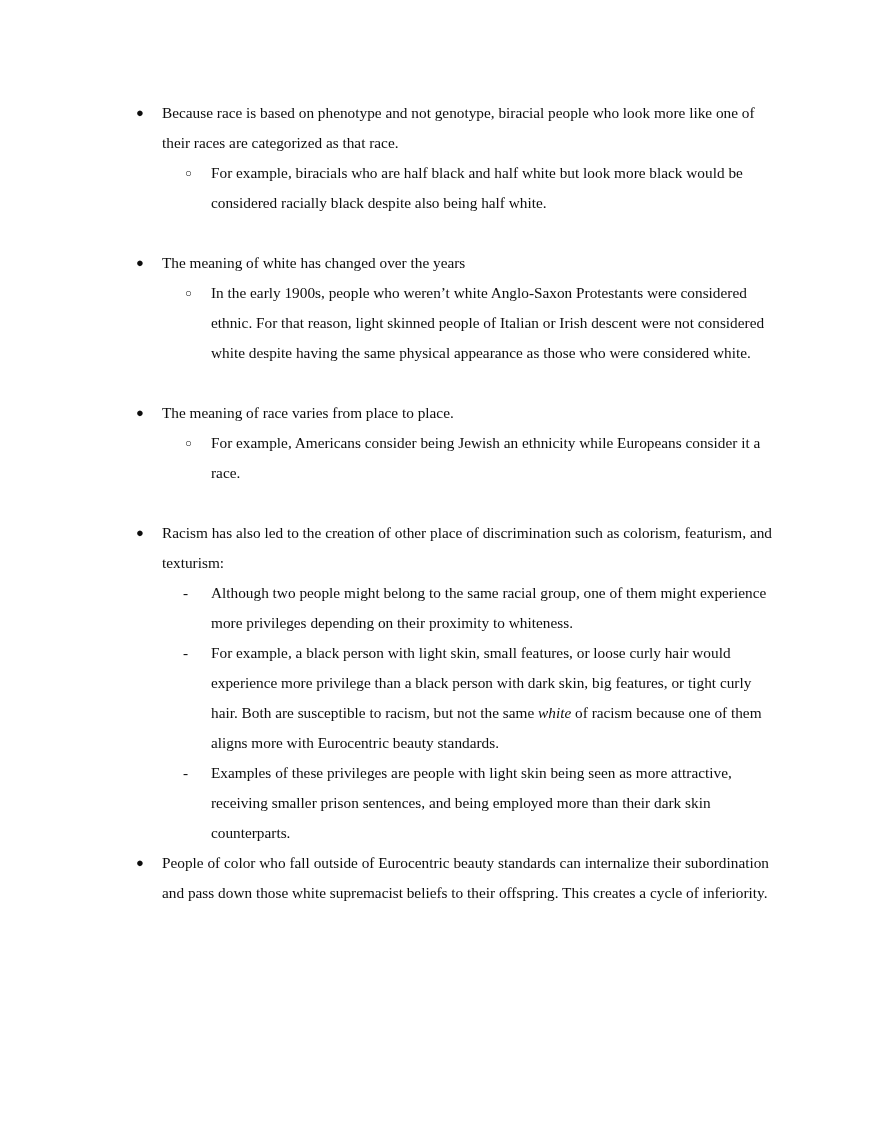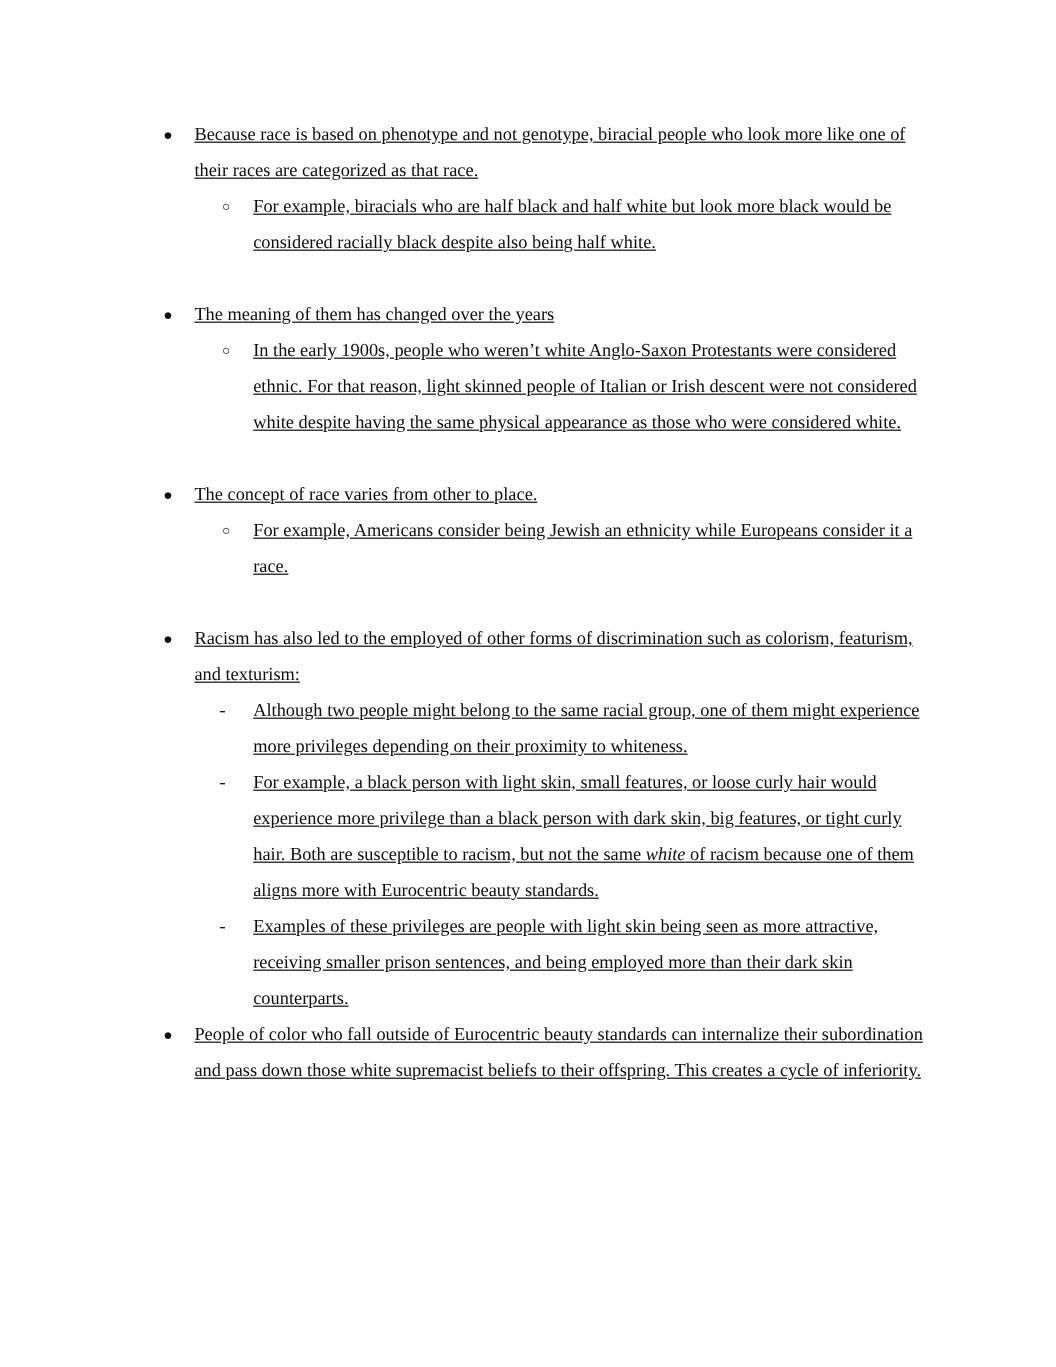--- a/index.html
+++ b/index.html
@@ -82,21 +82,20 @@
     line-height: 30px;
     font-size: 15.3px;
     text-align: left;
   }
   .marker {
     color: #0d0d0d;
     user-select: none;
   }
   .txt {
     display: block;
-    text-decoration: underline;
   }
   .txt em, em {
     font-style: italic;
   }
   .group-gap {
     height: 30px;
   }
 </style>
 </head>
 <body>
@@ -112,45 +111,45 @@
       <li class="item l2">
         <span class="marker">○</span>
         <span class="txt">For example, biracials who are half black and half white but look more black would be considered racially black despite also being half white.</span>
       </li>
     </ul>
     <div class="group-gap"></div>
 
     <ul class="lvl">
       <li class="item l1">
         <span class="marker">●</span>
-        <span class="txt">The meaning of them has changed over the years</span>
+        <span class="txt">The meaning of white has changed over the years</span>
       </li>
       <li class="item l2">
         <span class="marker">○</span>
         <span class="txt">In the early 1900s, people who weren’t white Anglo-Saxon Protestants were considered ethnic. For that reason, light skinned people of Italian or Irish descent were not considered white despite having the same physical appearance as those who were considered white.</span>
       </li>
     </ul>
     <div class="group-gap"></div>
 
     <ul class="lvl">
       <li class="item l1">
         <span class="marker">●</span>
-        <span class="txt">The concept of race varies from other to place.</span>
+        <span class="txt">The meaning of race varies from place to place.</span>
       </li>
       <li class="item l2">
         <span class="marker">○</span>
         <span class="txt">For example, Americans consider being Jewish an ethnicity while Europeans consider it a race.</span>
       </li>
     </ul>
     <div class="group-gap"></div>
 
     <ul class="lvl">
       <li class="item l1">
         <span class="marker">●</span>
-        <span class="txt">Racism has also led to the employed of other forms of discrimination such as colorism, featurism, and texturism:</span>
+        <span class="txt">Racism has also led to the creation of other place of discrimination such as colorism, featurism, and texturism:</span>
       </li>
       <li class="item l3">
         <span class="marker">-</span>
         <span class="txt"><span>Although two people might belong to the same racial group, one of them might experience more privileges depending on their proximity to whiteness.</span></span>
       </li>
       <li class="item l3">
         <span class="marker">-</span>
         <span class="txt"><span>For example, a black person with light skin, small features, or loose curly hair would experience more privilege than a black person with dark skin, big features, or tight curly hair. Both are susceptible to racism, but not the same </span><em>white</em><span> of racism because one of them aligns more with Eurocentric beauty standards.</span></span>
       </li>
       <li class="item l3">

